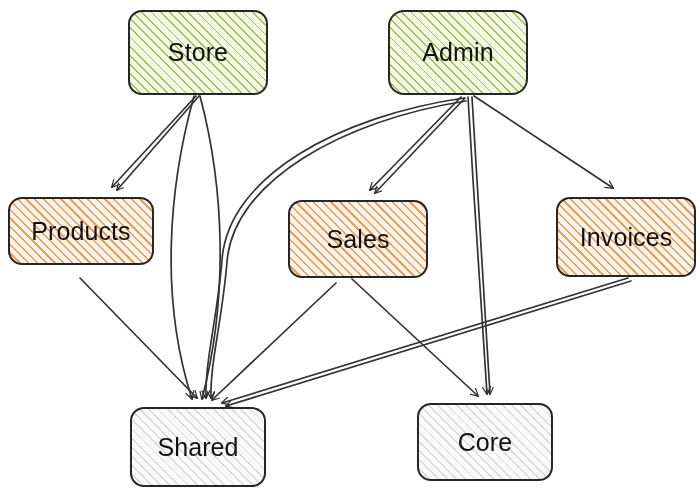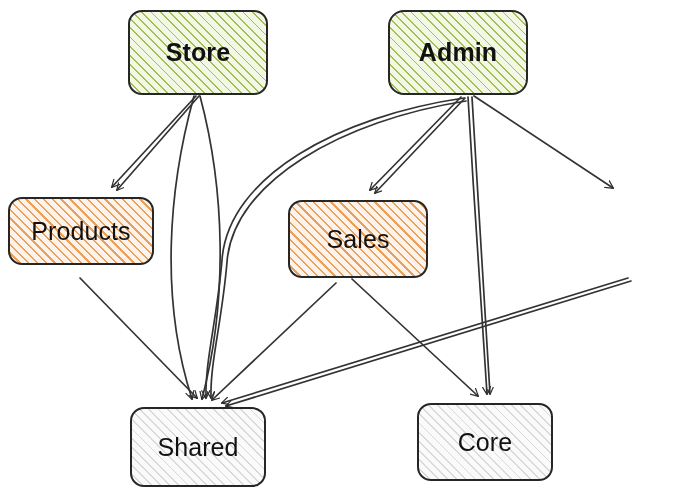--- a/index.html
+++ b/index.html
@@ -43,21 +43,20 @@
   
   .fill-green {
     background-color: #f2f8e4;
     background-image: repeating-linear-gradient(
       45deg,
       rgba(150,180,62,0.85) 0px,
       rgba(150,180,62,0.85) 1.3px,
       rgba(255,255,255,0) 1.3px,
       rgba(255,255,255,0) 6.5px
     );
-    font-weight: bold;
   }
   .fill-orange {
     background-color: #fdf3ea;
     background-image: repeating-linear-gradient(
       45deg,
       rgba(232,150,75,0.9) 0px,
       rgba(232,150,75,0.9) 1.6px,
       rgba(255,255,255,0) 1.6px,
       rgba(255,255,255,0) 6.2px
     );
@@ -129,20 +128,23 @@
   </div>
 
   <div class="node fill-orange" style="left:8px; top:197px; width:146px; height:68px;">
     <span class="node-label">Products</span>
   </div>
 
   <div class="node fill-orange" style="left:288px; top:200px; width:140px; height:78px;">
     <span class="node-label">Sales</span>
   </div>
 
+  <div class="node fill-orange" style="left:556px; top:197px; width:140px; height:80px;">
+    <span class="node-label">Invoices</span>
+  </div>
 
   <div class="node fill-gray" style="left:417px; top:403px; width:136px; height:78px;">
     <span class="node-label">Core</span>
   </div>
 
   <div class="node fill-gray" style="left:130px; top:407px; width:136px; height:80px;">
     <span class="node-label">Shared</span>
   </div>
 
 </div>

